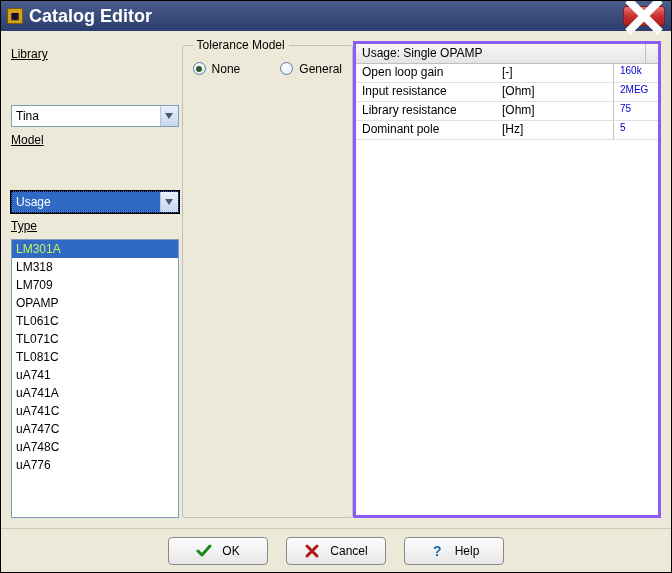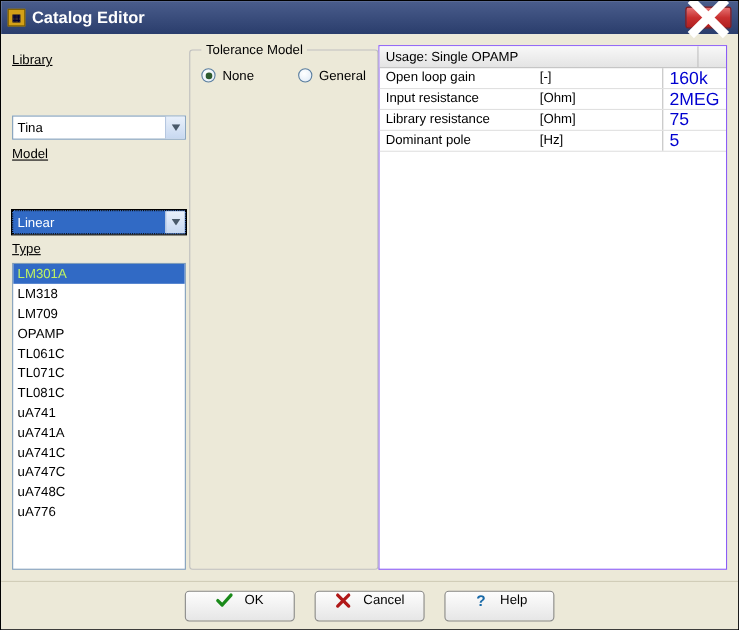--- a/index.html
+++ b/index.html
@@ -25,21 +25,21 @@
   width: 16px; height: 16px;
   background: #d4a017;
   border: 1px solid #7a5c00;
   margin-right: 6px;
   display: inline-flex;
   align-items: center;
   justify-content: center;
   font-size: 9px;
   color: #003;
 }
-.titlebar .title { flex: 1; font-size: 15px; }
+.titlebar .title { flex: 1; font-size: 18px; }
 .close-btn {
   width: 42px; height: 20px;
   background: linear-gradient(to bottom, #e57373 0%, #c93030 50%, #b02020 100%);
   border: 1px solid #8a1a1a;
   border-radius: 3px;
   color: #fff;
   display: flex; align-items: center; justify-content: center;
   font-size: 11px;
   cursor: pointer;
 }
@@ -122,21 +122,21 @@
   background: radial-gradient(circle at 40% 35%, #fff, #dde9f6);
   display:flex; align-items:center; justify-content:center;
 }
 .radio.checked .dot::after {
   content:""; width:6px; height:6px; border-radius:50%;
   background:#2e5a2e;
 }
 .section-label { margin: 10px 0 4px 2px; font-size: 12px; }
 
 .param-table {
-  border: 1px solid #8b5cf6;
+  border: 3px solid #8b5cf6;
   background: #fff;
   flex: 1;
   overflow: auto;
 }
 .param-table .hdr {
   display:flex;
   background: linear-gradient(to bottom,#f8f8f8,#e4e4e4);
   border-bottom:1px solid #c0c0c0;
   height:20px;
 }
@@ -148,35 +148,35 @@
   height:19px;
 }
 .param-table .row .c1 {
   width:258px; border-right:1px solid #c0c0c0;
   padding:1px 6px; font-size:12px;
   display:flex;
 }
 .param-table .row .c1 .pname { width:140px; }
 .param-table .row .c1 .punit { }
 .param-table .row .c2 {
-  flex:1; padding:1px 6px; font-size:16px; color:#0000d0;
+  flex:1; padding:1px 6px; font-size:10px; color:#0000d0;
 }
 
 .button-bar {
   height: 44px;
   background: #ece9d8;
   border-top: 1px solid #cfcab5;
   display:flex; align-items:center; justify-content:center; gap:18px;
 }
 .btn {
   width: 100px; height: 28px;
   border: 1px solid #8a8a8a;
   border-radius: 4px;
   background: linear-gradient(to bottom, #fdfdfd, #e6e6e6);
-  display:flex; align-items:flex-start; justify-content:center; gap:10px;
+  display:flex; align-items:center; justify-content:center; gap:10px;
   font-size:12px;
   cursor:pointer;
 }
 .btn svg { width:16px; height:16px; }
 .btn .lbl { }
 </style>
 </head>
 <body>
 
 <div class="titlebar">
@@ -196,21 +196,21 @@
       <span class="sel-text">Tina</span>
       <span class="sel-arrow">
           <svg viewBox="0 0 8 6">
             <path d="M0 0 L8 0 L4 6 Z" fill="#4a5a6a"></path>
           </svg>
         </span>
     </div>
 
     <div class="field-label"><span style="text-decoration:underline">Model</span></div>
     <div class="select sel-focus">
-      <span class="sel-text">Linear</span>
+      <span class="sel-text">Usage</span>
       <span class="sel-arrow">
           <svg viewBox="0 0 8 6">
             <path d="M0 0 L8 0 L4 6 Z" fill="#4a5a6a"></path>
           </svg>
         </span>
     </div>
 
     <div class="field-label"><span style="text-decoration:underline">Type</span></div>
     <div class="listbox" id="type-list">
         <div class="item selected">LM301A</div>

